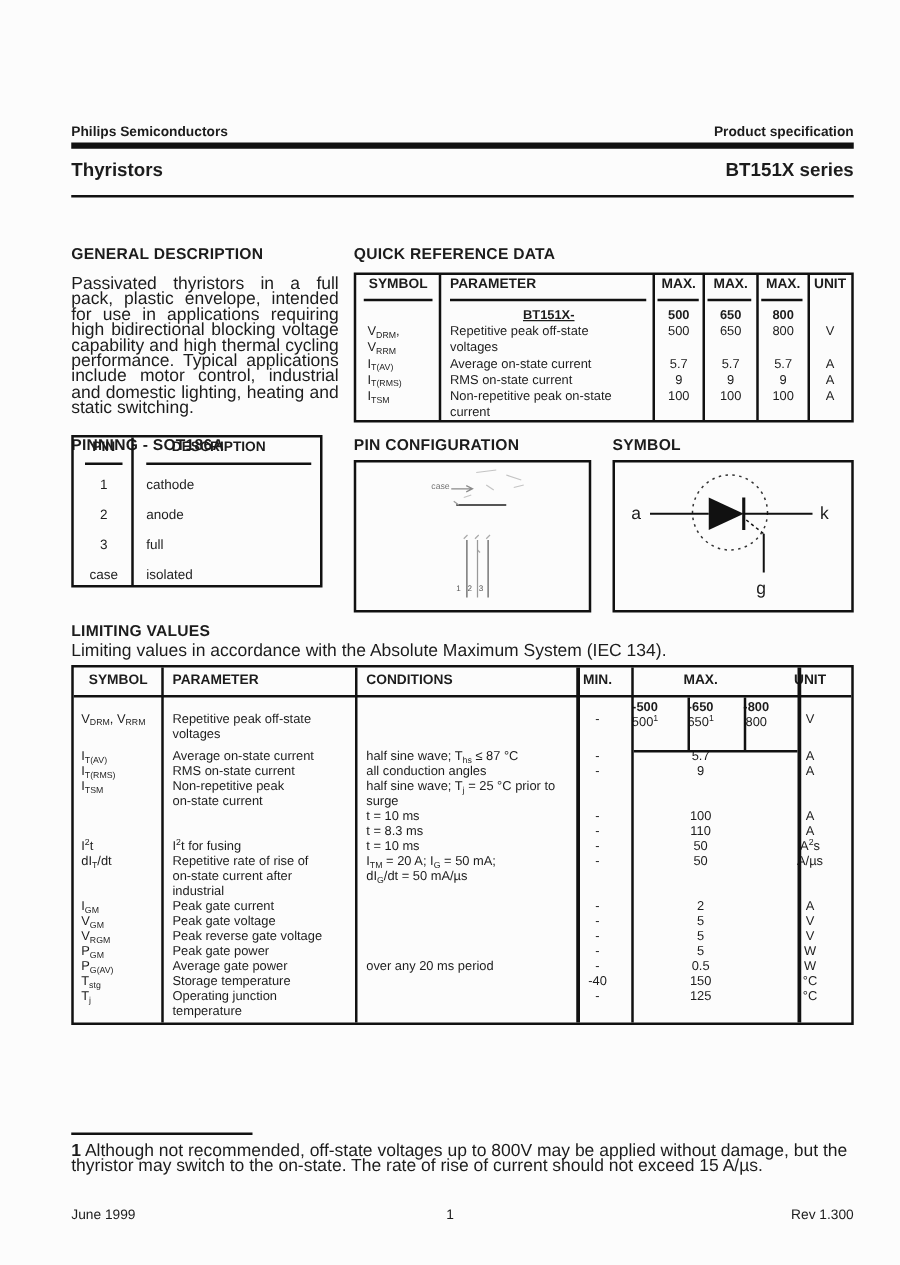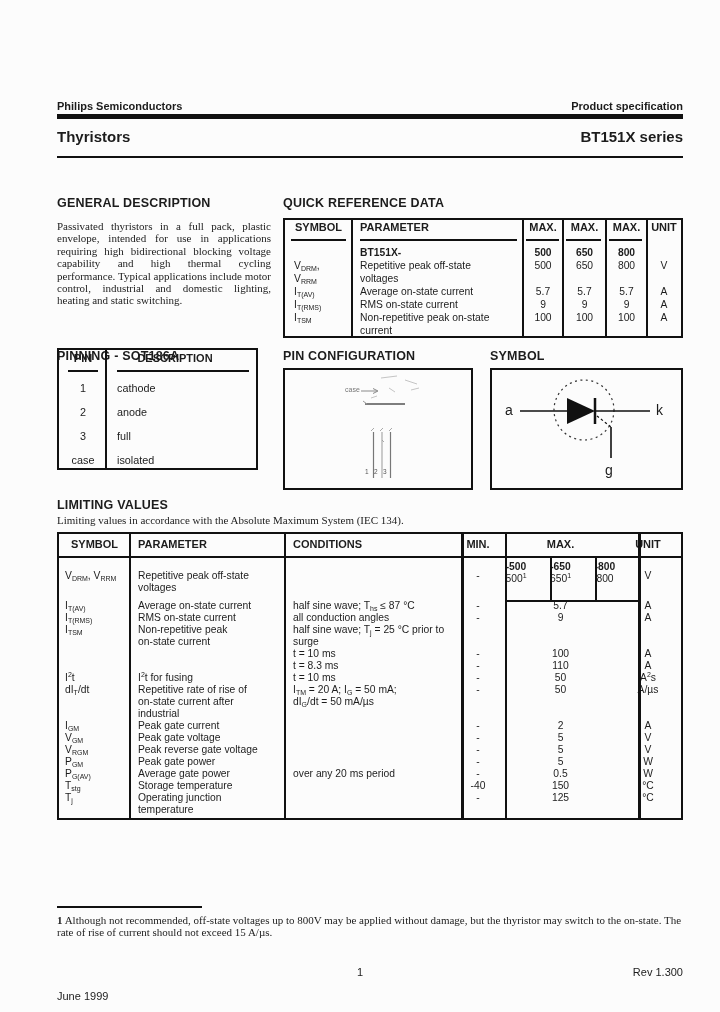--- a/index.html
+++ b/index.html
@@ -10,21 +10,21 @@
     color:var(--ink);
     font-family:"Liberation Sans", sans-serif;
     position:relative;
     overflow:hidden;
   }
   .abs{ position:absolute; }
   .b{ font-weight:bold; }
   .hline{ position:absolute; background:var(--line); }
   .vline{ position:absolute; background:var(--line); }
   .sec-title{ font-size:12.5px; font-weight:bold; letter-spacing:.2px; }
-  .small{ font-size:11px; line-height:12.4px;font-family:Liberation Serif, serif; }
+  .small{ font-size:14px; line-height:12.4px; }
   sub{ font-size:7px; line-height:0; vertical-align:-2px; }
   sup{ font-size:7px; line-height:0; vertical-align:4px; }
   .box{ position:absolute; border:2px solid var(--line); }
 
   
   .hdr-small{ font-size:11px; font-weight:bold; }
   .hdr-big{ font-size:15px; font-weight:bold; }
 
   
   #gd-text{ width:214px; text-align:justify; }
@@ -32,21 +32,21 @@
   
   #qrd{ width:400px; height:120px; }
   .qrow{ display:flex; height:13px; line-height:13px; font-size:10.3px; }
   .qs{ width:67px; padding-left:9px; flex:none; }
   .qp{ width:171px; padding-left:8px; flex:none; }
   .qv1{ width:40px; flex:none; text-align:center; }
   .qv2{ width:43px; flex:none; text-align:center; }
   .qv3{ width:41px; flex:none; text-align:center; }
   .qu{ width:34px; flex:none; text-align:center; }
   .qhead{ height:26px; line-height:15px; font-size:11px; font-weight:bold; }
-  .ar{ display:block; text-align:left; padding-right:5px; font-weight:bold; }
+  .ar{ display:block; text-align:center; padding-right:5px; font-weight:bold;text-decoration:underline; }
 
   
   #pintbl{ width:201px; height:122px; }
   .prow{ display:flex; height:24px; line-height:24px; font-size:10.8px; }
   .ppin{ width:48px; flex:none; text-align:center; }
   .pdesc{ width:136px; flex:none; padding-left:10px; }
   .phead{ font-weight:bold; font-size:11px; height:26px; line-height:17px; }
   .phead .pdesc{ text-align:center; padding-left:0; }
 
   
@@ -466,15 +466,15 @@
   <div class="vline" style="left:536px; top:24px; width:1.5px; height:42px;"></div>
   <div class="hline" style="left:448px; top:66px; width:131px; height:1.5px;"></div>
 </div>
 
 <div class="hline" style="left:57px; top:906px; width:145px; height:1.5px;"></div>
 <div class="abs small" style="left:57px; top:914px; width:628px;">
   <span class="b">1</span>
   <span>Although not recommended, off-state voltages up to 800V may be applied without damage, but the thyristor may switch to the on-state. The rate of rise of current should not exceed 15 A/µs.</span>
 </div>
 
-<div class="abs foot" style="left:57px; top:966px;margin-top:24px;">June 1999</div>
+<div class="abs foot" style="left:57px; top:966px;">June 1999</div>
 <div class="abs foot" style="left:0; top:966px; width:720px; text-align:center;">1</div>
 <div class="abs foot" style="right:37px; top:966px;">Rev 1.300</div>
 
 </body></html>

